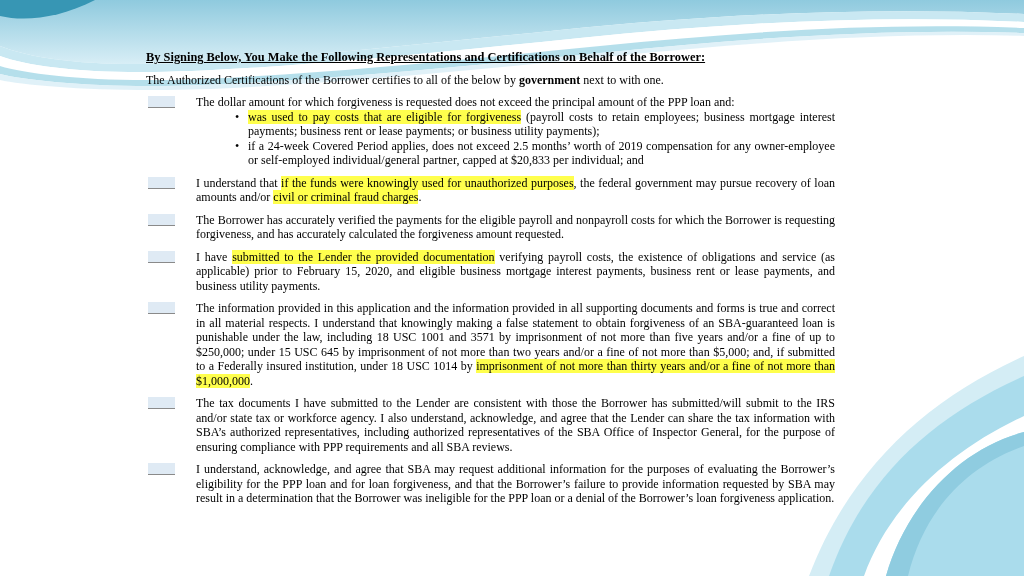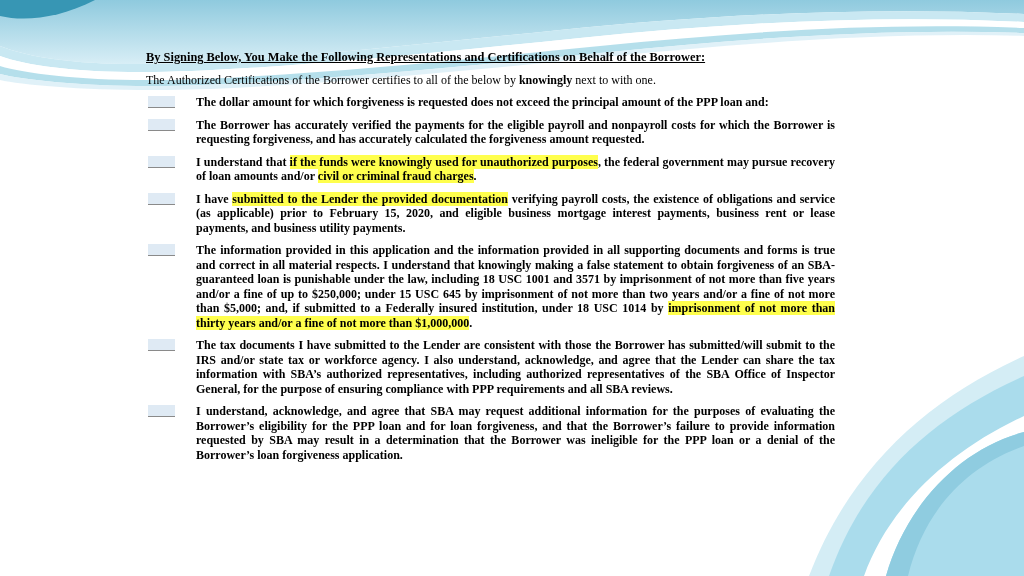--- a/index.html
+++ b/index.html
@@ -46,21 +46,21 @@
   .item { display:flex; margin-top:8px; }
   .initial-blank {
     flex:0 0 27px;
     height:12px;
     margin:1px 21px 0 2px;
     background:#dfeaf4;
     border-bottom:1px solid #8a8a8a;
     cursor:text;
   }
   .item-body { flex:1; min-width:0; }
-  .item-text { text-align:justify;font-weight:bold; }
+  .item-text { text-align:justify; }
   .bullets { list-style:none; margin:0 0 0 37px; padding:0; }
   .bullets li {
     position:relative;
     padding-left:15px;
     text-align:justify;
   }
   .bullets li::before {
     content:"\2022";
     position:absolute;
     left:2px; top:0;
@@ -89,41 +89,43 @@
   <svg class="wave-bottom" viewBox="0 0 420 230" preserveAspectRatio="none" aria-hidden="true">
     <path d="M420,10 C320,55 245,125 205,230 H420 Z" fill="#d4edf5"></path>
     <path d="M420,30 C330,70 260,130 225,230 H420 Z" fill="#aadcec"></path>
     <path d="M420,70 C345,105 285,160 260,230 H282 C302,160 355,103 420,86 Z" fill="#ffffff"></path>
     <path d="M420,86 C355,103 302,160 282,230 H304 C320,165 362,120 420,100 Z" fill="#8fcce0"></path>
   </svg>
 
   <div class="content">
     <div class="doc-title">By Signing Below, You Make the Following Representations and Certifications on Behalf of the Borrower:</div>
 
-    <div class="intro"><span>The Authorized Certifications of the Borrower certifies to all of the below by </span><span class="b">knowingly</span><span> next to with one.</span></div>
+    <div class="intro"><span>The Authorized Certifications of the Borrower certifies to all of the below by </span><span class="b">government</span><span> next to with one.</span></div>
 
     <div>
         <div class="item">
           <span class="initial-blank"></span>
           <div class="item-body">
             <div class="item-text"><span>The dollar amount for which forgiveness is requested does not exceed the principal amount of the PPP loan and:</span></div>
             <ul class="bullets">
+              <li><span class="hl">was used to pay costs that are eligible for forgiveness</span><span> (payroll costs to retain employees; business mortgage interest payments; business rent or lease payments; or business utility payments);</span></li>
+              <li><span>if a 24-week Covered Period applies, does not exceed 2.5 months’ worth of 2019 compensation for any owner-employee or self-employed individual/general partner, capped at $20,833 per individual; and</span></li>
             </ul>
           </div>
         </div>
         <div class="item">
           <span class="initial-blank"></span>
           <div class="item-body">
-            <div class="item-text"><span>The Borrower has accurately verified the payments for the eligible payroll and nonpayroll costs for which the Borrower is requesting forgiveness, and has accurately calculated the forgiveness amount requested.</span></div>
+            <div class="item-text"><span>I understand that </span><span class="hl">if the funds were knowingly used for unauthorized purposes</span><span>, the federal government may pursue recovery of loan amounts and/or </span><span class="hl">civil or criminal fraud charges</span><span>.</span></div>
           </div>
         </div>
         <div class="item">
           <span class="initial-blank"></span>
           <div class="item-body">
-            <div class="item-text"><span>I understand that </span><span class="hl">if the funds were knowingly used for unauthorized purposes</span><span>, the federal government may pursue recovery of loan amounts and/or </span><span class="hl">civil or criminal fraud charges</span><span>.</span></div>
+            <div class="item-text"><span>The Borrower has accurately verified the payments for the eligible payroll and nonpayroll costs for which the Borrower is requesting forgiveness, and has accurately calculated the forgiveness amount requested.</span></div>
           </div>
         </div>
         <div class="item">
           <span class="initial-blank"></span>
           <div class="item-body">
             <div class="item-text"><span>I have </span><span class="hl">submitted to the Lender the provided documentation</span><span> verifying payroll costs, the existence of obligations and service (as applicable) prior to February 15, 2020, and eligible business mortgage interest payments, business rent or lease payments, and business utility payments.</span></div>
           </div>
         </div>
         <div class="item">
           <span class="initial-blank"></span>

